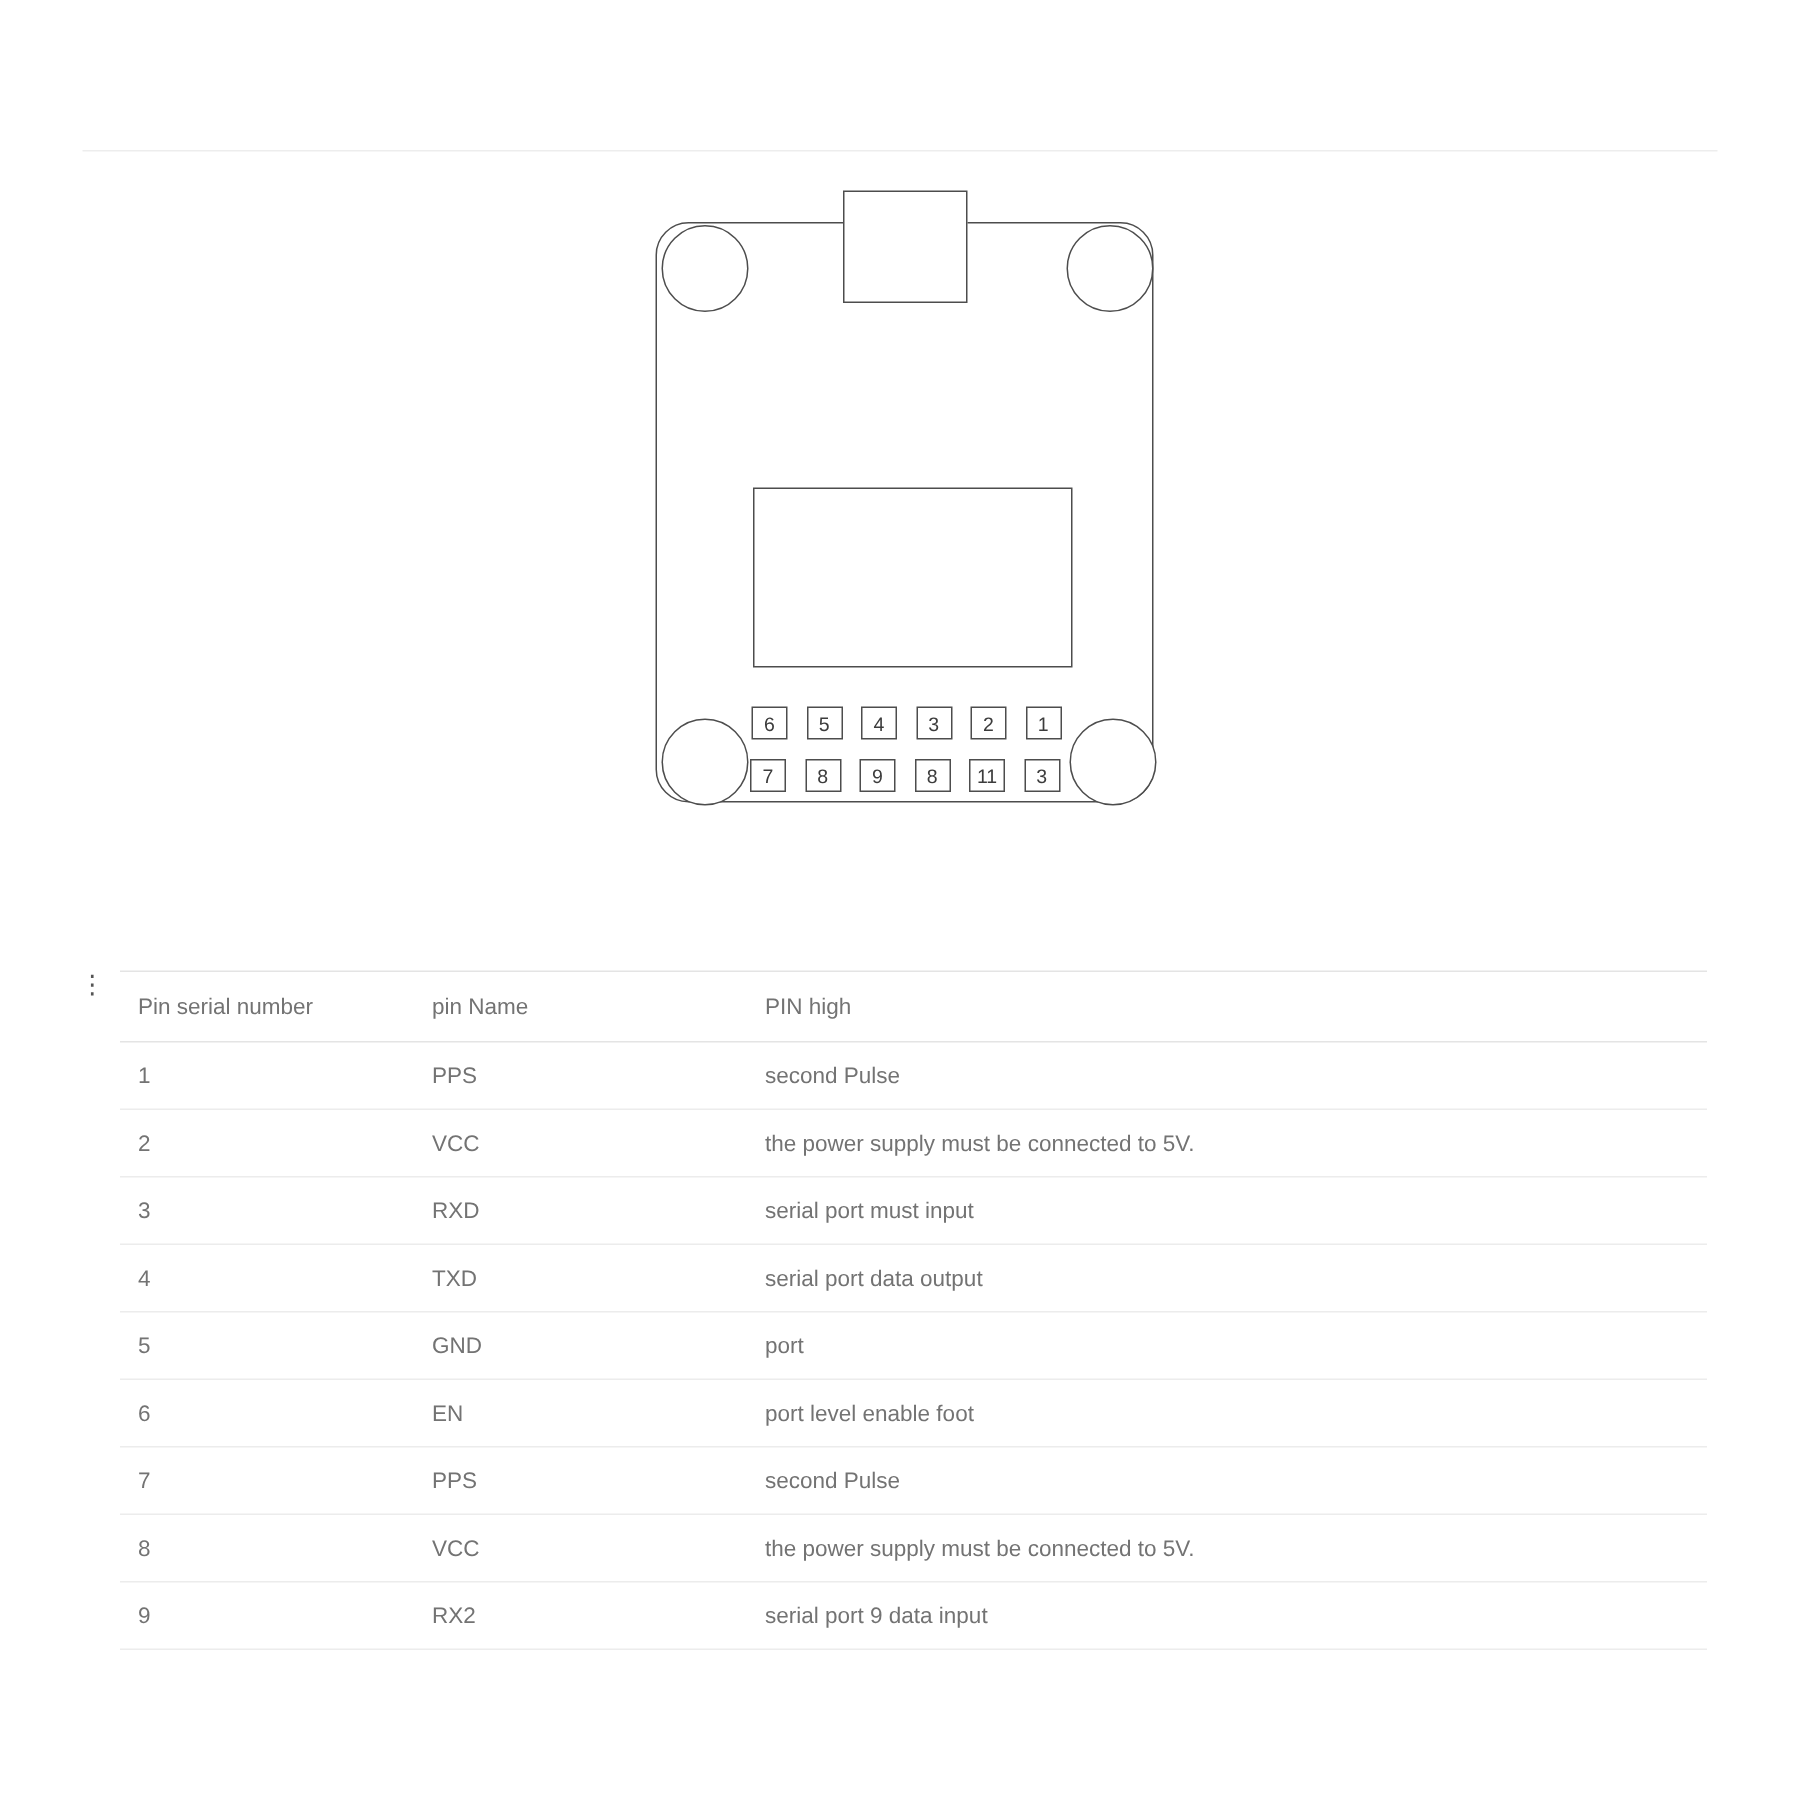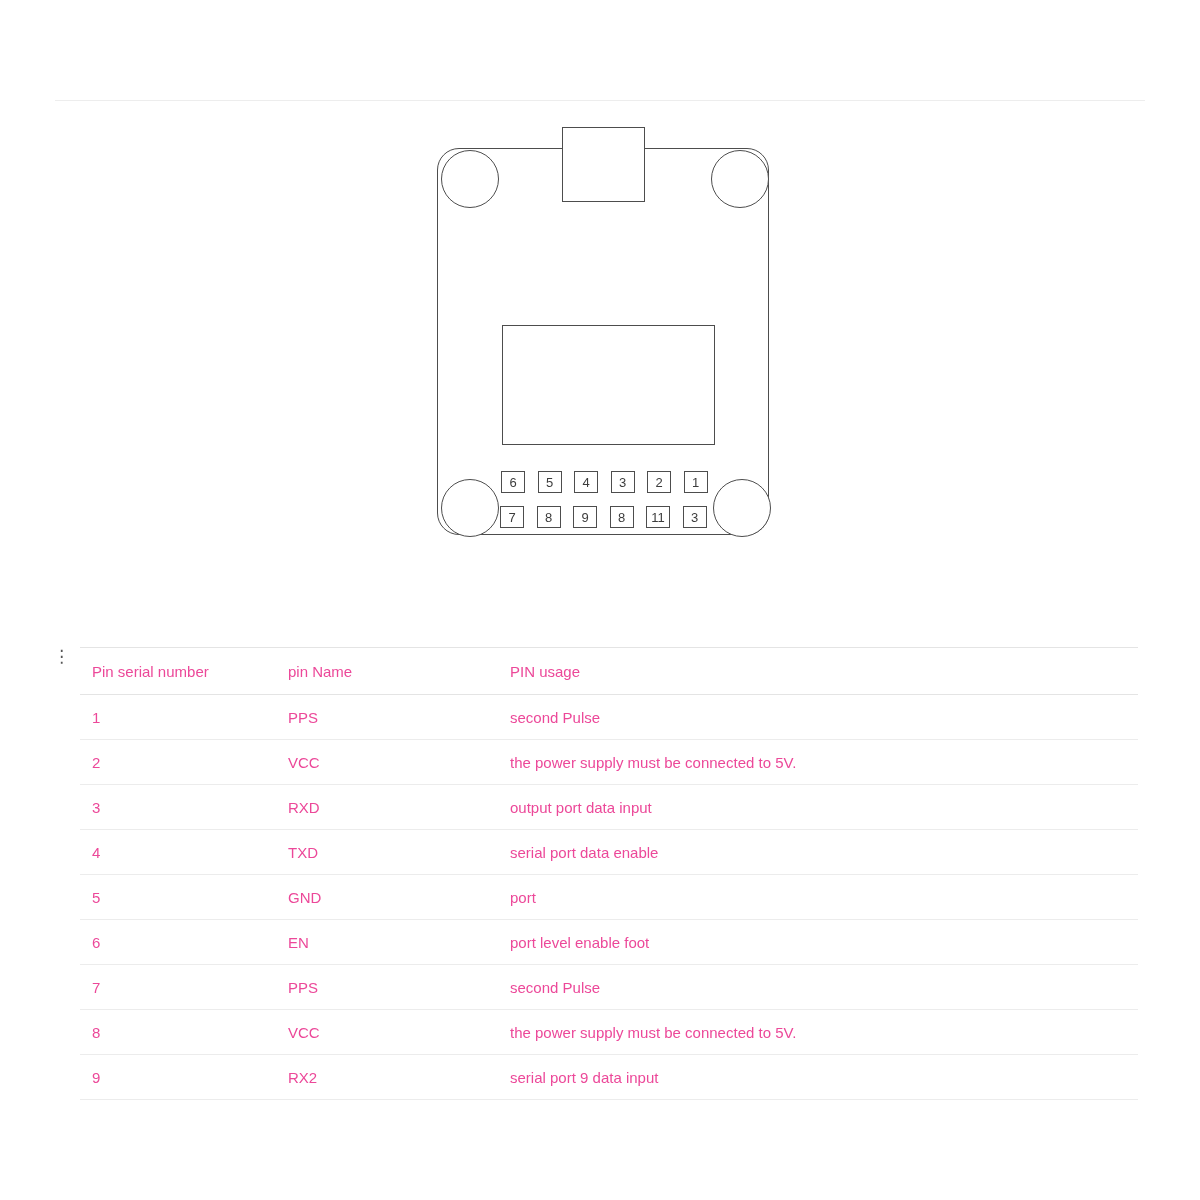--- a/index.html
+++ b/index.html
@@ -89,21 +89,21 @@
   }
   .table-wrap {
     position: absolute;
     left: 80px; top: 647px;
     width: 1058px;
   }
   table.pin-table {
     width: 100%;
     border-collapse: collapse;
     font-size: 15px;
-    color: #ec4899;
+    color: #737373;
   }
   table.pin-table th,
   table.pin-table td {
     font-weight: 400;
     text-align: left;
     vertical-align: middle;
   }
   table.pin-table thead th {
     height: 47px;
     border-top: 1px solid #e4e4e4;
@@ -153,43 +153,43 @@
   </div>
 
   <div class="overflow-icon">⋮</div>
 
   <div class="table-wrap">
     <table class="pin-table">
       <thead>
         <tr>
           <th class="col-num">Pin serial number</th>
           <th class="col-name">pin Name</th>
-          <th class="col-usage">PIN usage</th>
+          <th class="col-usage">PIN high</th>
         </tr>
       </thead>
       <tbody>
         <tr>
           <td class="col-num">1</td>
           <td class="col-name">PPS</td>
           <td class="col-usage">second Pulse</td>
         </tr>
         <tr>
           <td class="col-num">2</td>
           <td class="col-name">VCC</td>
           <td class="col-usage">the power supply must be connected to 5V.</td>
         </tr>
         <tr>
           <td class="col-num">3</td>
           <td class="col-name">RXD</td>
-          <td class="col-usage">output port data input</td>
+          <td class="col-usage">serial port must input</td>
         </tr>
         <tr>
           <td class="col-num">4</td>
           <td class="col-name">TXD</td>
-          <td class="col-usage">serial port data enable</td>
+          <td class="col-usage">serial port data output</td>
         </tr>
         <tr>
           <td class="col-num">5</td>
           <td class="col-name">GND</td>
           <td class="col-usage">port</td>
         </tr>
         <tr>
           <td class="col-num">6</td>
           <td class="col-name">EN</td>
           <td class="col-usage">port level enable foot</td>

